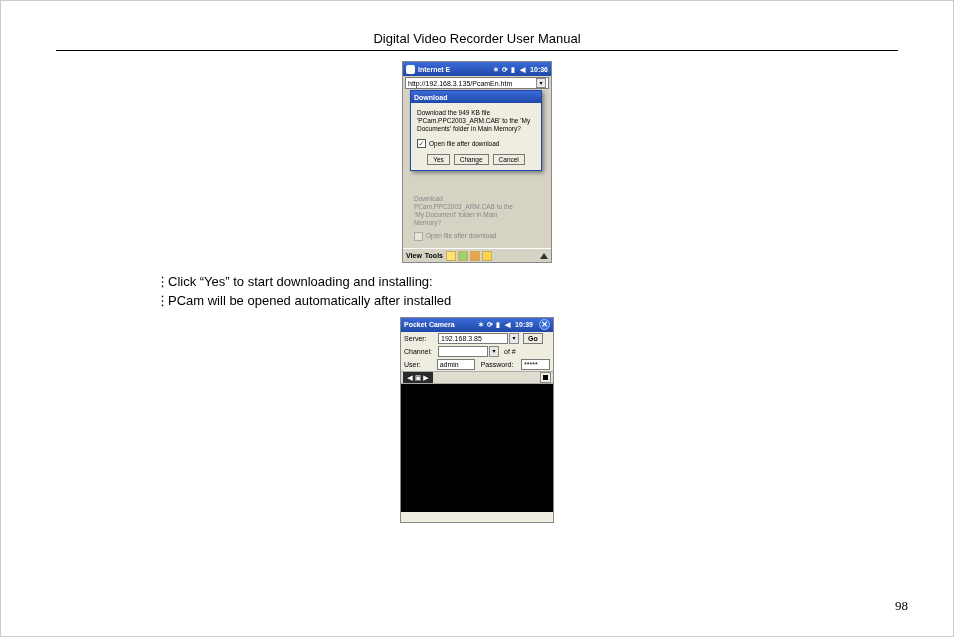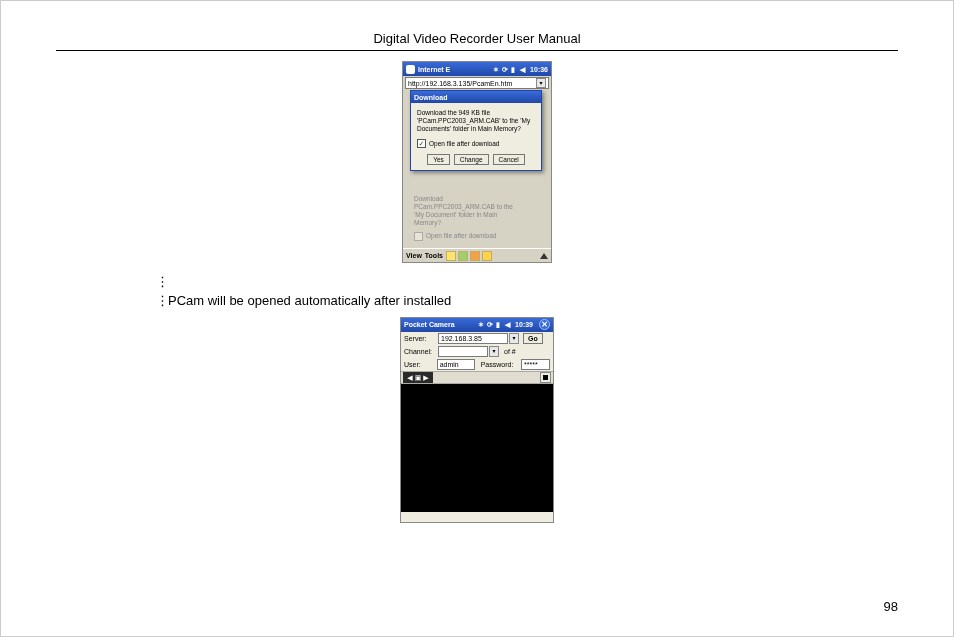--- a/index.html
+++ b/index.html
@@ -148,21 +148,21 @@
     .rec-btn { width:11px; height:11px; border:1px solid #888; background:#efece0; display:flex; align-items:center; justify-content:center; }
     .rec-dot { width:5px; height:5px; background:#000; }
     .video-area { background:#000; height:128px; }
 
     
     .text-block { margin: 0 0 6px 100px; font-size:13px; line-height:1.45; }
     .text-block p { display:flex; gap:4px; }
     .colon { width:8px; text-align:center; }
 
     .page-num {
-      position:absolute; right:55px; bottom:22px; font-size:13px;
+      position:absolute; right:45px; bottom:22px; font-size:13px;font-family:Liberation Serif, serif;
     }
   </style>
 </head>
 <body>
 
 <div class="page">
   <div class="header-area">
     <span>Digital Video Recorder User Manual</span>
   </div>
 
@@ -225,20 +225,21 @@
         </span>
         <span class="tb-spacer"></span>
         <span class="tri-up"></span>
       </div>
     </div>
   </div>
 
   <div class="text-block">
     <p>
         <span class="colon">⋮</span>
+        <span>Click “Yes” to start downloading and installing:</span>
       </p>
     <p>
         <span class="colon">⋮</span>
         <span>PCam will be opened automatically after installed</span>
       </p>
   </div>
 
   <div class="figure-wrap">
     <div class="pc-shot">
       <div class="pc-titlebar">

